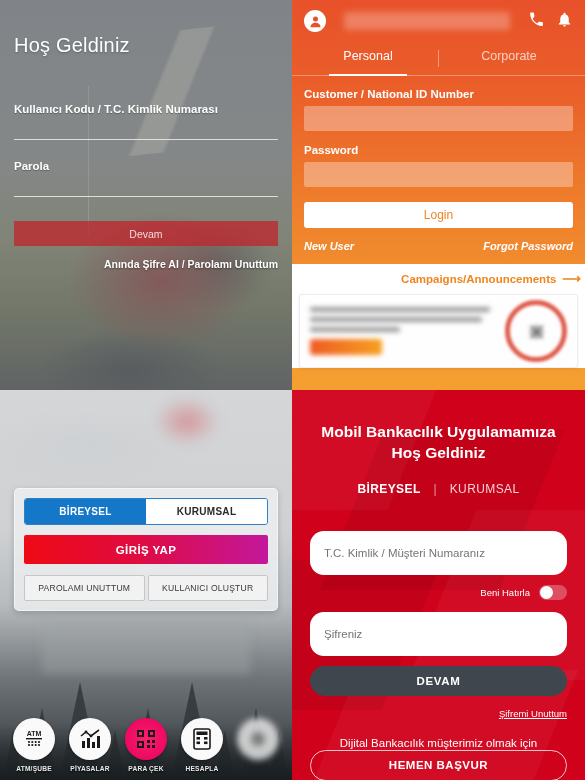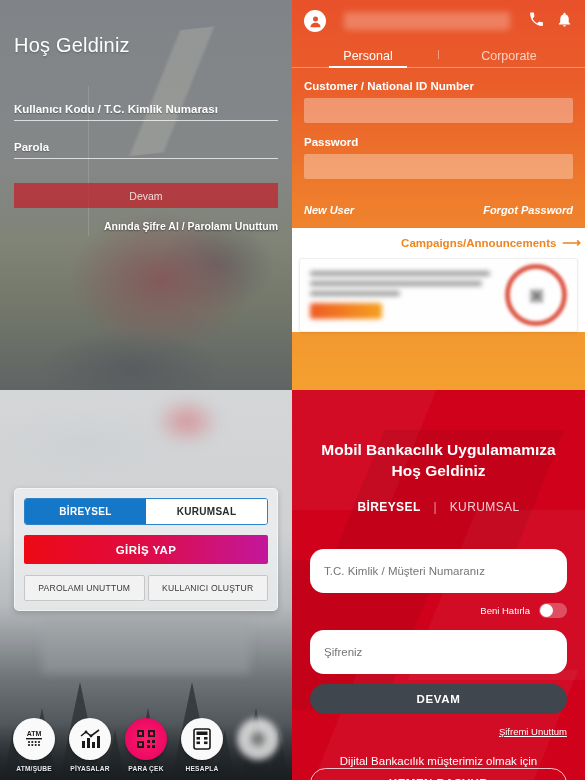--- a/index.html
+++ b/index.html
@@ -35,21 +35,21 @@
     width:1px; height:150px; background:rgba(240,235,215,.5);
   }
   #p1 .scrim { position:absolute; inset:0; background:rgba(120,124,128,.62); }
   #p1 .content { position:absolute; inset:0; padding:34px 14px 0 14px; }
   #p1 h1 {
     color:#fff; font-size:20px; font-weight:400; letter-spacing:.2px;
     margin-bottom:46px; text-shadow:0 1px 2px rgba(0,0,0,.25);
   }
   #p1 .field {
     color:#fff; font-size:11.5px; font-weight:700;
-    padding-bottom:5px; border-bottom:1px solid rgba(255,255,255,.72);
+    padding-bottom:24px; border-bottom:1px solid rgba(255,255,255,.72);
     margin-bottom:20px; text-shadow:0 1px 1px rgba(0,0,0,.3);
   }
   #p1 .devam-btn {
     background:rgba(196,32,40,.72); border:none; width:100%;
     height:25px; color:rgba(255,255,255,.82); font-size:10.5px;
     font-family:inherit; margin-top:4px;
   }
   #p1 .hint {
     color:#fff; font-size:10.5px; font-weight:700; text-align:right;
     margin-top:12px; text-shadow:0 1px 2px rgba(0,0,0,.45);
@@ -71,21 +71,21 @@
   #p2 .logoblur {
     flex:1; height:18px; margin:0 10px;
     background:rgba(255,255,255,.26); filter:blur(3px); border-radius:3px;
   }
   #p2 .topicons { display:flex; gap:11px; align-items:center; }
   #p2 .topicons svg { width:17px; height:17px; fill:#fff; }
   #p2 .tabs {
     display:flex; border-bottom:1px solid rgba(255,255,255,.33); padding:0 6px;
   }
   #p2 .tab {
-    flex:1; text-align:center; padding:7px 0 4px; font-size:12.5px; color:#fff;
+    flex:1; text-align:center; padding:7px 0 12px; font-size:12.5px; color:#fff;
     position:relative; cursor:pointer;
   }
   #p2 .tab.inactive { color:rgba(255,255,255,.72); }
   #p2 .tab.active::after {
     content:""; position:absolute; left:22%; right:22%; bottom:-1px;
     height:2px; background:#fff;
   }
   #p2 .tabdiv { width:1px; background:rgba(255,255,255,.4); margin:8px 0; }
   #p2 .form { padding:12px 12px 0; }
   #p2 .lbl { color:#fff; font-size:11.5px; font-weight:700; margin-bottom:6px; }
@@ -215,21 +215,21 @@
   #p3 .ic.last .circ { background:#e4e4e4; }
 
   
   #p4 { background:#d0021b; }
   #p4 .bgshapes { position:absolute; inset:0; overflow:hidden; }
   #p4 .sh {
     position:absolute; background:rgba(255,255,255,.045);
     transform:skewX(-22deg);
   }
   #p4 .sh.d { background:rgba(0,0,0,.06); }
-  #p4 .content { position:absolute; inset:0; padding:50px 18px 0; }
+  #p4 .content { position:absolute; inset:0; padding:32px 18px 0; }
   #p4 h2 {
     color:#fff; font-size:15.5px; font-weight:700; text-align:center;
     line-height:1.34; margin-bottom:18px;
   }
   #p4 .segrow {
     text-align:center; margin-bottom:35px; font-size:12px; letter-spacing:.4px;
   }
   #p4 .segrow .on { color:#fff; font-weight:700; }
   #p4 .segrow .sep { color:rgba(255,255,255,.55); margin:0 9px; }
   #p4 .segrow .off { color:rgba(255,255,255,.82); font-weight:400; }
@@ -314,20 +314,21 @@
     <div class="tab active">Personal</div>
     <div class="tabdiv"></div>
     <div class="tab inactive">Corporate</div>
   </div>
 
   <div class="form">
     <div class="lbl">Customer / National ID Number</div>
     <input class="inp" type="text" value="" style="">
     <div class="lbl">Password</div>
     <input class="inp" type="password" value="" style="">
+    <button class="login-btn">Login</button>
     <div class="links">
       <span>New User</span>
       <span>Forgot Password</span>
     </div>
   </div>
 
   <div class="camp">
     <div class="camp-t">
       <span>Campaigns/Announcements</span>
       <span class="arr">⟶</span>

